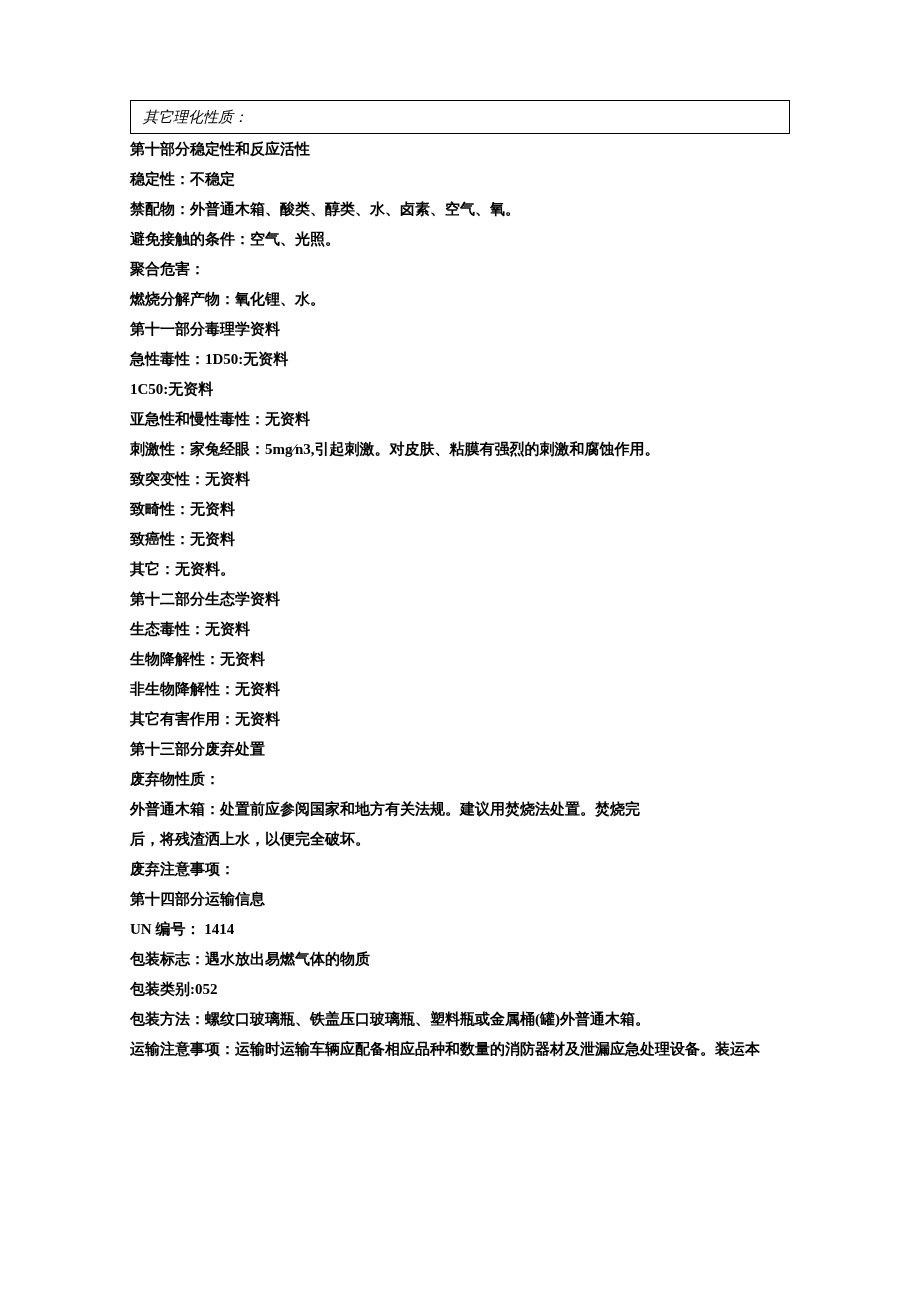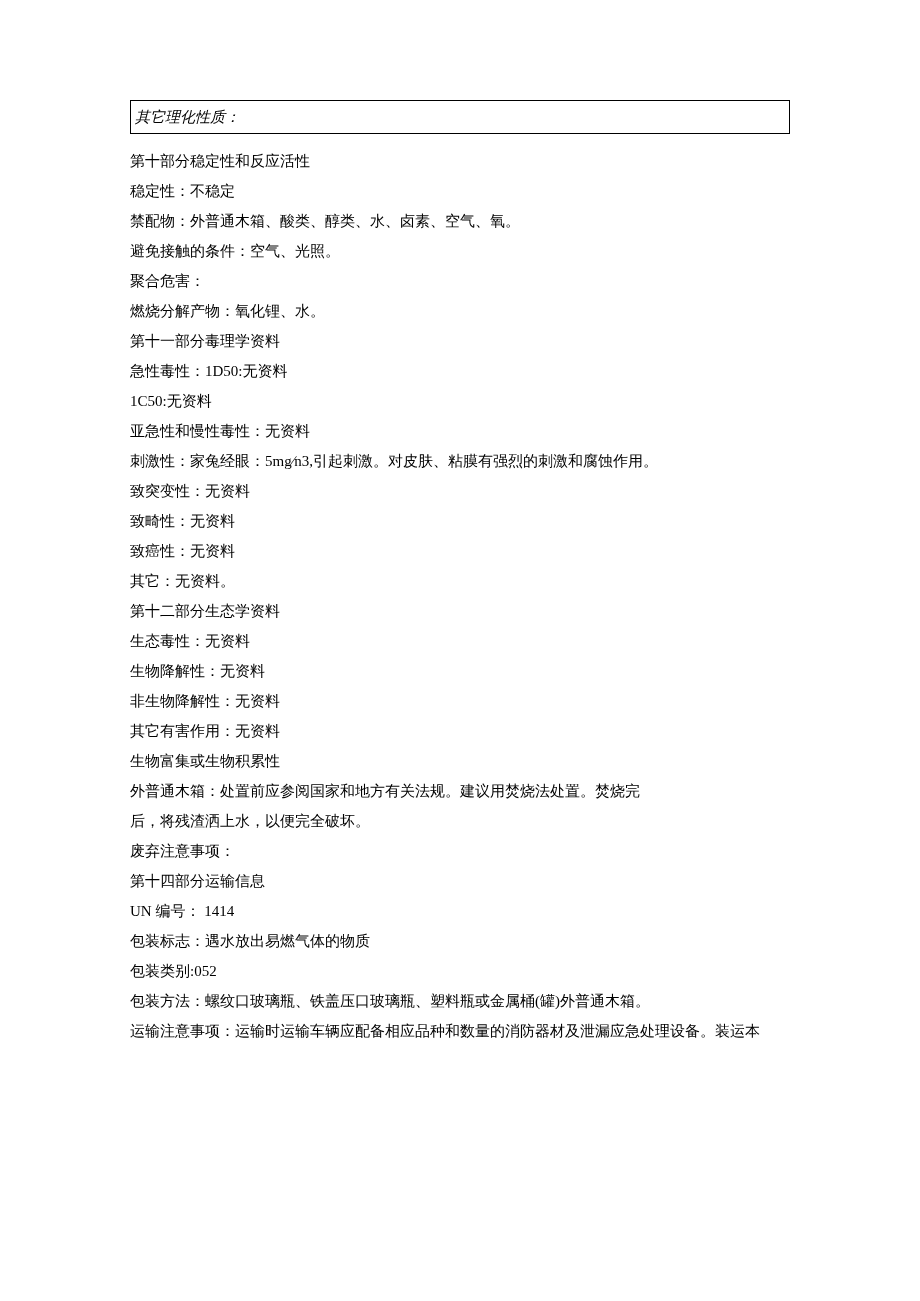--- a/index.html
+++ b/index.html
@@ -11,26 +11,27 @@
       background: #fff;
       font-family: "SimSun", "宋体", serif;
       width: 920px;
       padding: 100px 130px 60px 130px;
       font-size: 15px;
       color: #000;
       line-height: 2.0;
     }
     .box {
       border: 1px solid #000;
-      padding: 1px 4px;
-      margin-bottom: 12px;
+      padding: 1px 12px;
+      margin-bottom: 0;
       font-style: italic;
     }
     .line {
       margin: 0;
+      font-weight: bold;
     }
   </style>
 </head>
 <body>
 
 <div class="box">
   <span>其它理化性质：</span>
 </div>
 
 <div id="content">
@@ -47,21 +48,22 @@
     <p class="line">刺激性：家兔经眼：5mg∕n3,引起刺激。对皮肤、粘膜有强烈的刺激和腐蚀作用。</p>
     <p class="line">致突变性：无资料</p>
     <p class="line">致畸性：无资料</p>
     <p class="line">致癌性：无资料</p>
     <p class="line">其它：无资料。</p>
     <p class="line">第十二部分生态学资料</p>
     <p class="line">生态毒性：无资料</p>
     <p class="line">生物降解性：无资料</p>
     <p class="line">非生物降解性：无资料</p>
     <p class="line">其它有害作用：无资料</p>
-    <p class="line">生物富集或生物积累性</p>
+    <p class="line">第十三部分废弃处置</p>
+    <p class="line">废弃物性质：</p>
     <p class="line">外普通木箱：处置前应参阅国家和地方有关法规。建议用焚烧法处置。焚烧完</p>
     <p class="line">后，将残渣洒上水，以便完全破坏。</p>
     <p class="line">废弃注意事项：</p>
     <p class="line">第十四部分运输信息</p>
     <p class="line">UN 编号： 1414</p>
     <p class="line">包装标志：遇水放出易燃气体的物质</p>
     <p class="line">包装类别:052</p>
     <p class="line">包装方法：螺纹口玻璃瓶、铁盖压口玻璃瓶、塑料瓶或金属桶(罐)外普通木箱。</p>
     <p class="line">运输注意事项：运输时运输车辆应配备相应品种和数量的消防器材及泄漏应急处理设备。装运本</p>
   </div>

